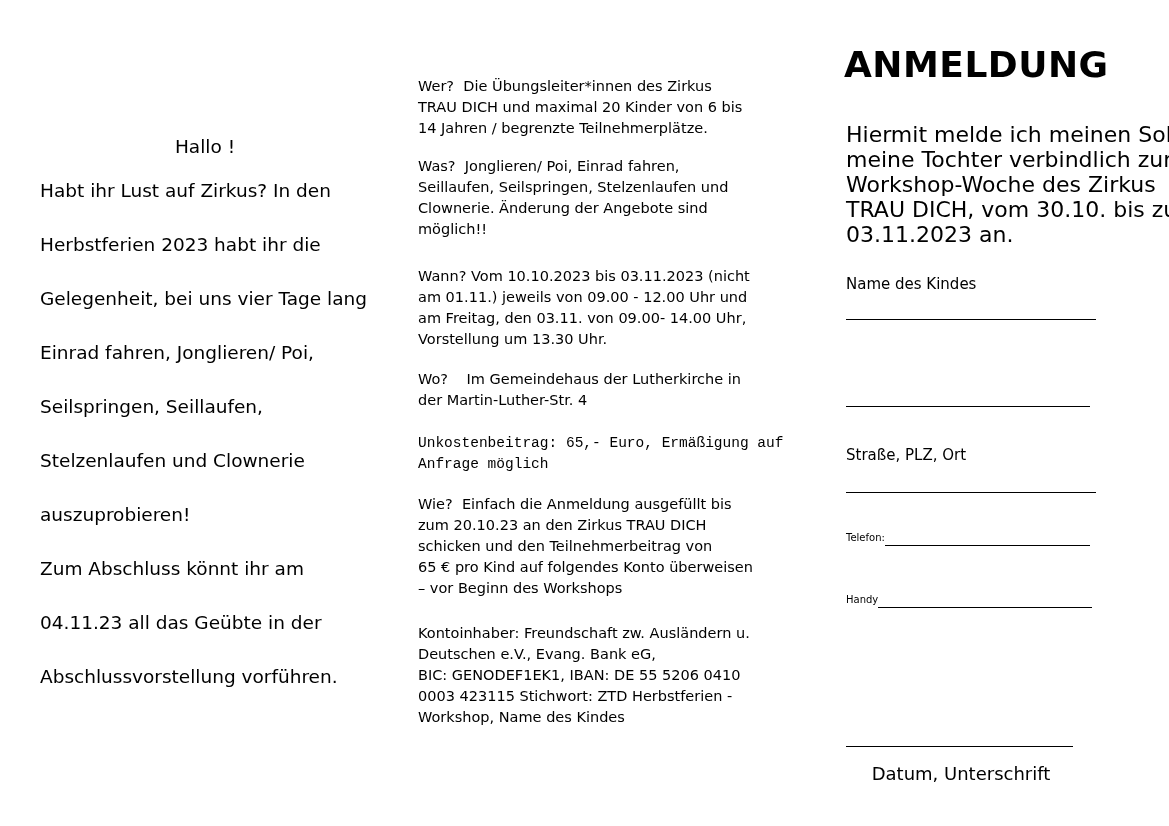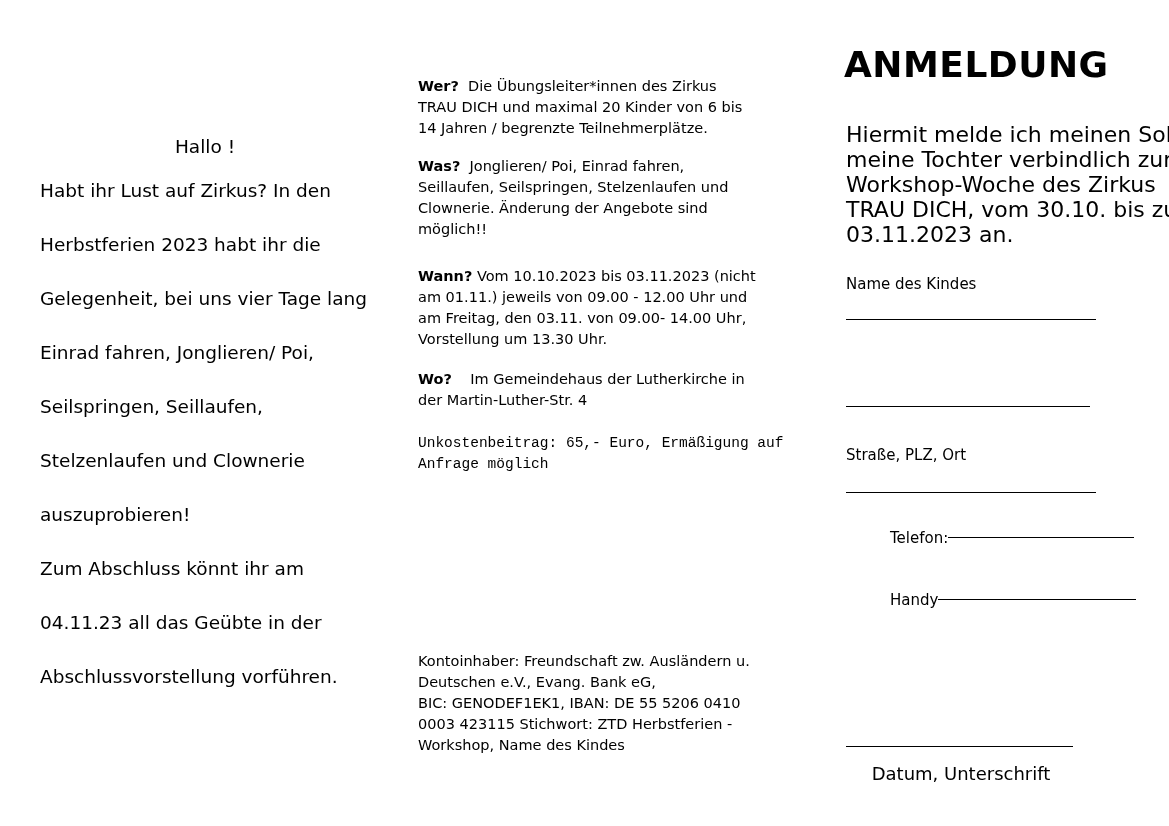--- a/index.html
+++ b/index.html
@@ -10,21 +10,21 @@
   .page {
     position: relative;
     width: 1169px;
     height: 826px;
     background: #ffffff;
     color: #000000;
     font-family: "DejaVu Sans", sans-serif;
     overflow: hidden;
   }
   .pre { white-space: pre; }
-  .b   { font-weight: bold; text-align: center; }
+  .b   { font-weight: normal; text-align: center; }
 
   
   .greeting {
     position: absolute;
     left: 40px; top: 136px; width: 330px;
     font-size: 18.5px;
     text-align: center;
   }
   .left-body {
     position: absolute;
@@ -39,21 +39,21 @@
     left: 418px; width: 348px;
     font-size: 14.5px;
     line-height: 21px;
   }
   .sec-wer      { top: 76px;  }
   .sec-was      { top: 156px; }
   .sec-wann     { top: 266px; }
   .sec-wo       { top: 369px; }
   .sec-unkosten { top: 433px; font-family: Liberation Mono, monospace; }
   .sec-wie      { top: 494px; }
-  .sec-konto    { top: 623px; margin-top: 28px; }
+  .sec-konto    { top: 623px; }
 
   
   .r-title {
     position: absolute;
     left: 844px; top: 44px; width: 260px;
     font-size: 36px;
     font-weight: bold;
     letter-spacing: 0.5px;
   }
   .r-intro {
@@ -78,25 +78,24 @@
     height: 0;
   }
   .line-name { top: 319px; width: 250px; }
   .line-geb  { top: 406px; width: 244px; }
   .line-adr  { top: 492px; width: 250px; }
   .line-sig  { top: 746px; width: 227px; }
   .f-row {
     position: absolute;
     left: 846px;
     display: flex;
-    align-items: center;
-    font-size: 15px;
+    align-items: flex-end;
+    font-size: 10px;
     line-height: 20px;
     height: 20px;
-    margin-left: 44px;
   }
   .row-tel   { top: 528px; width: 244px; }
   .row-handy { top: 590px; width: 246px; }
   .row-mail  { top: 648px; width: 250px; }
   .grow-line {
     flex: 1 1 auto;
     border-bottom: 1.4px solid #000;
     margin-bottom: 2px;
     height: 0;
   }
@@ -137,20 +136,25 @@
 am 01.11.) jeweils von 09.00 - 12.00 Uhr und
 am Freitag, den 03.11. von 09.00- 14.00 Uhr,
 Vorstellung um 13.30 Uhr.</span></div>
 
   <div class="sec sec-wo pre"><span class="b">Wo?</span><span>    Im Gemeindehaus der Lutherkirche in
 der Martin-Luther-Str. 4</span></div>
 
   <div class="sec sec-unkosten pre"><span>Unkostenbeitrag: 65,- Euro, Ermäßigung auf
 Anfrage möglich</span></div>
 
+  <div class="sec sec-wie pre"><span class="b">Wie?</span><span>  Einfach die Anmeldung ausgefüllt bis
+zum </span><span class="b">20.10.23</span><span> an den Zirkus TRAU DICH
+schicken und den Teilnehmerbeitrag von
+65 € pro Kind auf folgendes Konto überweisen
+– vor Beginn des Workshops</span></div>
 
   <div class="sec sec-konto pre"><span>Kontoinhaber: Freundschaft zw. Ausländern u.
 Deutschen e.V., Evang. Bank eG,
 BIC: GENODEF1EK1, IBAN: DE 55 5206 0410
 0003 423115 Stichwort: ZTD Herbstferien -
 Workshop, Name des Kindes</span></div>
 
   <div class="r-title">ANMELDUNG</div>
   <div class="r-intro pre">Hiermit melde ich meinen Sohn /
 meine Tochter verbindlich zur

